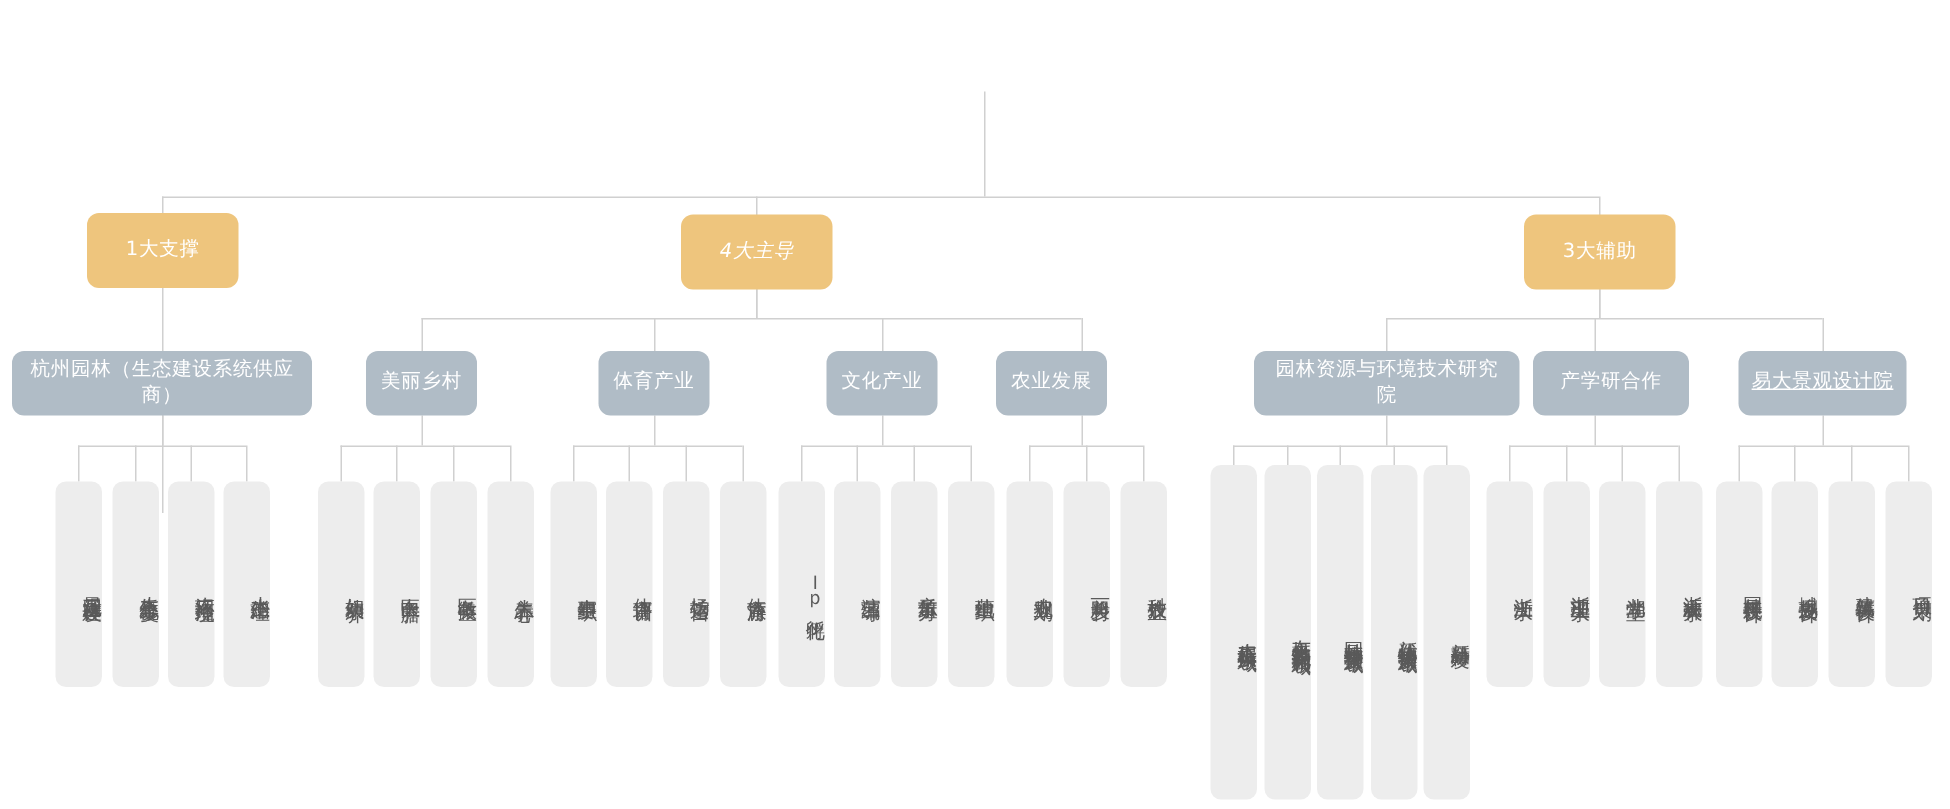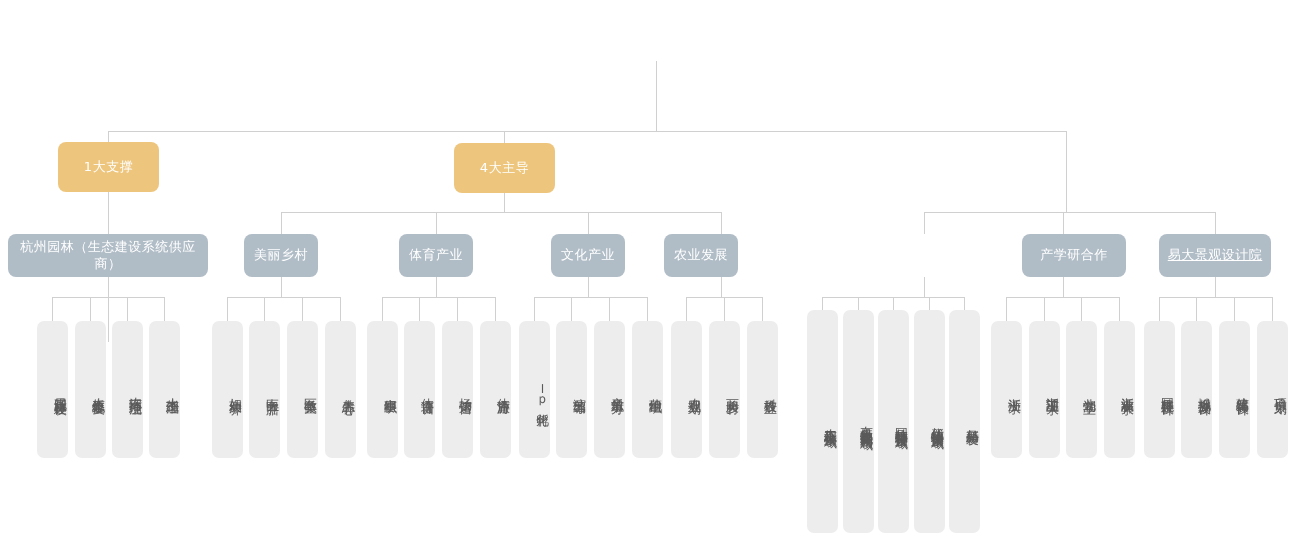--- a/index.html
+++ b/index.html
@@ -134,27 +134,29 @@
 
   <div class="ln v" style="left:1215px;top:277px;height:20px;"></div>
   <div class="ln h" style="left:1159px;top:297px;width:113px;"></div>
   <div class="ln v" style="left:1159px;top:297px;height:24px;"></div>
   <div class="ln v" style="left:1196px;top:297px;height:24px;"></div>
   <div class="ln v" style="left:1234px;top:297px;height:24px;"></div>
   <div class="ln v" style="left:1272px;top:297px;height:24px;"></div>
 
 
   <div class="node lvl2" style="left:58px;top:142px;width:101px;height:50px;">1大支撑</div>
-  <div class="node lvl2" style="left:454px;top:143px;width:101px;height:50px;">4大主导</div>
+  <div class="node lvl2" style="left:454px;top:143px;width:101px;height:50px;font-style:italic;">4大主导</div>
+  <div class="node lvl2" style="left:1016px;top:143px;width:101px;height:50px;">3大辅助</div>
 
   <div class="node lvl3" style="left:8px;top:234px;width:200px;height:43px;">杭州园林（生态建设系统供应商）</div>
   <div class="node lvl3" style="left:244px;top:234px;width:74px;height:43px;">美丽乡村</div>
   <div class="node lvl3" style="left:399px;top:234px;width:74px;height:43px;">体育产业</div>
   <div class="node lvl3" style="left:551px;top:234px;width:74px;height:43px;">文化产业</div>
   <div class="node lvl3" style="left:664px;top:234px;width:74px;height:43px;">农业发展</div>
+  <div class="node lvl3" style="left:836px;top:234px;width:177px;height:43px;">园林资源与环境技术研究院</div>
   <div class="node lvl3" style="left:1022px;top:234px;width:104px;height:43px;">产学研合作</div>
   <div class="node lvl3" style="left:1159px;top:234px;width:112px;height:43px;text-decoration:underline;">易大景观设计院</div>
 
   <div class="node leaf" style="left:37px;top:321px;width:31px;height:137px;">景观园林建设</div>
   <div class="node leaf" style="left:75px;top:321px;width:31px;height:137px;">生态系统修复</div>
   <div class="node leaf" style="left:112px;top:321px;width:31px;height:137px;">农污环境治理</div>
   <div class="node leaf" style="left:149px;top:321px;width:31px;height:137px;">水生态治理</div>
 
   <div class="node leaf" style="left:212px;top:321px;width:31px;height:137px;">妇幼康养</div>
   <div class="node leaf" style="left:249px;top:321px;width:31px;height:137px;">中医养膳</div>

